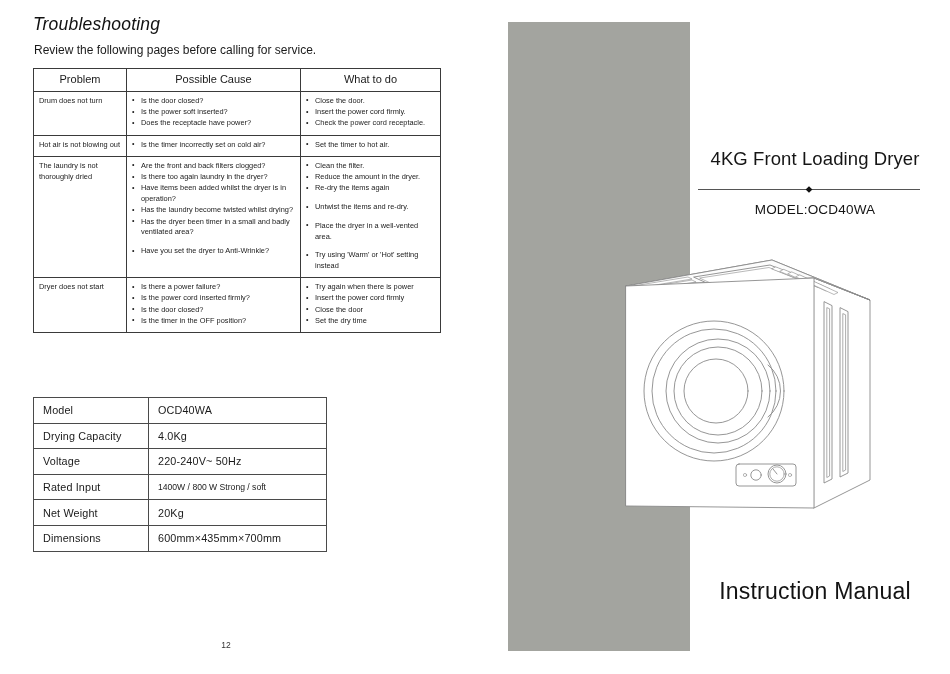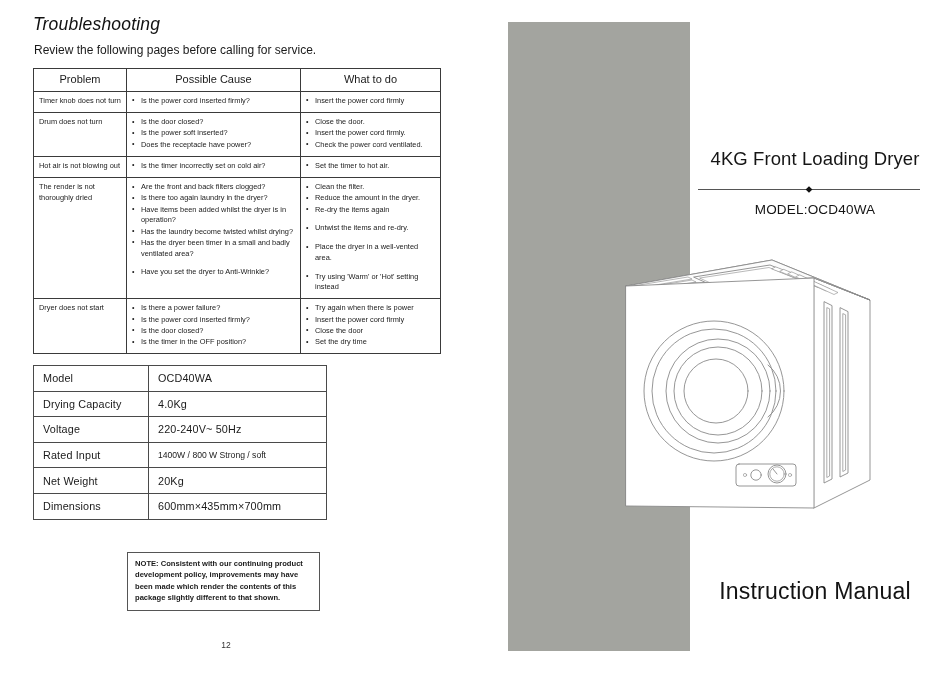--- a/index.html
+++ b/index.html
@@ -78,21 +78,21 @@
     content: "\2022";
     position: absolute;
     left: 0; top: -0.5px;
     font-size: 7px;
   }
   ul.bl li.gap { margin-top: 8px; }
 
   
   #spec-table {
     position: absolute;
-    left: 33px; top: 365px;
+    left: 33px; top: 397px;
     width: 293px;
     border-collapse: collapse;
     table-layout: fixed;
   }
   #spec-table col.s1 { width: 115px; }
   #spec-table col.s2 { width: 178px; }
   #spec-table td {
     border: 1px solid #4a4a4a;
     height: 25.6px;
     padding: 2px 0 2px 9px;
@@ -197,68 +197,55 @@
         </colgroup>
       <thead>
         <tr>
           <th>Problem</th>
           <th>Possible Cause</th>
           <th>What to do</th>
         </tr>
       </thead>
       <tbody>
 
-        <tr>
-          <td class="cell-prob">Timer knob does not turn</td>
-          <td>
-            <ul class="bl">
-              <li>Is the power cord inserted firmly?</li>
-            </ul>
-          </td>
-          <td>
-            <ul class="bl">
-              <li>Insert the power cord firmly</li>
-            </ul>
-          </td>
-        </tr>
 
         <tr>
           <td class="cell-prob">Drum does not turn</td>
           <td>
             <ul class="bl">
               <li>Is the door closed?</li>
               <li>Is the power soft inserted?</li>
               <li>Does the receptacle have power?</li>
             </ul>
           </td>
           <td>
             <ul class="bl">
               <li>Close the door.</li>
               <li>Insert the power cord firmly.</li>
-              <li>Check the power cord ventilated.</li>
+              <li>Check the power cord receptacle.</li>
             </ul>
           </td>
         </tr>
 
         <tr>
           <td class="cell-prob">Hot air is not blowing out</td>
           <td>
             <ul class="bl">
               <li>Is the timer incorrectly set on cold air?</li>
             </ul>
           </td>
           <td>
             <ul class="bl">
               <li>Set the timer to hot air.</li>
             </ul>
           </td>
         </tr>
 
         <tr>
-          <td class="cell-prob">The render is not thoroughly dried</td>
+          <td class="cell-prob">The laundry is not thoroughly dried</td>
           <td>
             <ul class="bl">
               <li>Are the front and back filters clogged?</li>
               <li>Is there too again laundry in the dryer?</li>
               <li>Have items been added whilst the dryer is in operation?</li>
               <li>Has the laundry become twisted whilst drying?</li>
               <li>Has the dryer been timer in a small and badly ventilated area?</li>
               <li class="gap">Have you set the dryer to Anti-Wrinkle?</li>
             </ul>
           </td>
@@ -322,21 +309,20 @@
           <td>Net Weight</td>
           <td>20Kg</td>
         </tr>
         <tr>
           <td>Dimensions</td>
           <td>600mm×435mm×700mm</td>
         </tr>
       </tbody>
     </table>
 
-    <div id="note-box">NOTE: Consistent with our continuing product development policy, improvements may have been made which render the contents of this package slightly different to that shown.</div>
 
     <div id="page-number">12</div>
   </div>
 
   <div id="right-page">
 
     <div id="gray-panel" style="background: rgb(163, 164, 159);"></div>
 
     <div id="cover-title">4KG Front Loading Dryer</div>
 

